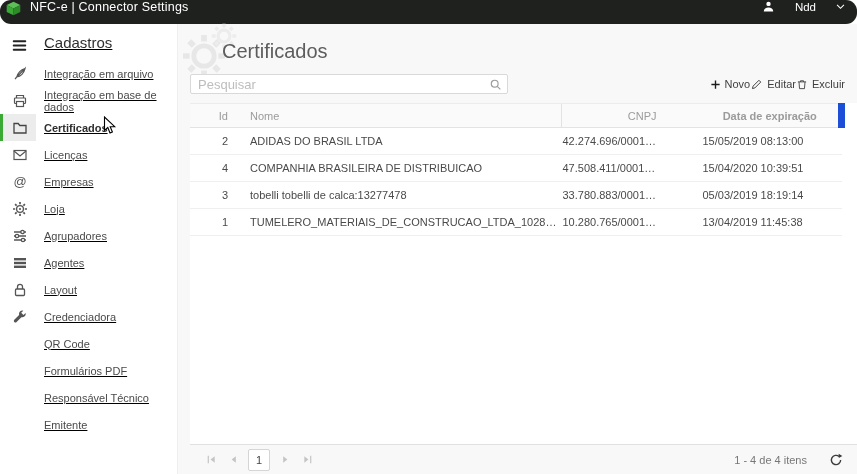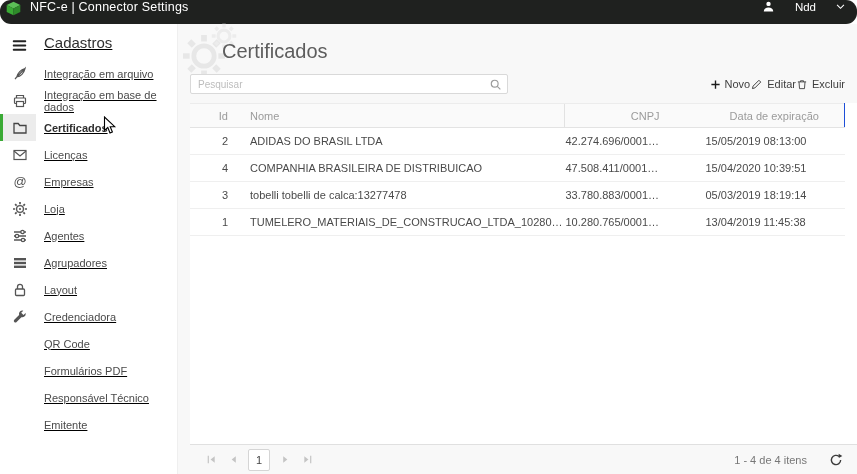--- a/index.html
+++ b/index.html
@@ -26,34 +26,34 @@
   .sidebar-header{font-size:15px;font-weight:400;color:#2f2f2f;height:28px;line-height:22px;margin:0;padding-left:8px;}
   .menu-item{height:27px;display:flex;align-items:center;font-size:11px;color:#4a4a4a;padding-left:8px;cursor:pointer;}
   .menu-item.selected{font-weight:bold;color:#2e2e2e;}
   
   .main{flex:1;position:relative;background:#f8f8f8;display:flex;flex-direction:column;min-width:0;}
   .watermark{position:absolute;left:0;top:0;pointer-events:none;}
   .watermark svg{position:absolute;}
   .page-title{position:relative;font-size:20px;font-weight:400;color:#5d5d5d;margin:16px 0 10px 44px;z-index:1;}
   .controls-row{display:flex;align-items:center;margin:0 12px 8px 12px;height:22px;}
   .search-box{position:relative;width:318px;}
-  .search-box input{width:100%;height:20px;box-sizing:border-box;border:1px solid #d9d9d9;border-radius:2px;font-size:10px;padding:0 24px 0 7px;color:#555;font-family:inherit;background:#fff;outline:none;}
+  .search-box input{width:100%;height:20px;box-sizing:border-box;border:1px solid #d9d9d9;border-radius:2px;font-size:13px;padding:0 24px 0 7px;color:#555;font-family:inherit;background:#fff;outline:none;}
   .search-box input::placeholder{color:#bdbdbd;}
   .search-icon{position:absolute;right:6px;top:3px;color:#9a9a9a;}
   .toolbar{margin-left:auto;display:flex;gap:0;}
   .tool-btn{display:flex;align-items:center;gap:4px;font-size:11px;color:#3f3f3f;background:none;border:none;padding:0;cursor:pointer;font-family:inherit;}
   .tool-btn svg{display:block;}
   .tool-btn .plus{color:#1c1c1c;}
   
   .grid{flex:1;background:#fff;margin-left:12px;overflow:hidden;}
   table{border-collapse:collapse;width:calc(100% - 12px);table-layout:fixed;}
   col.c-id{width:50px;} col.c-cnpj{width:140px;} col.c-data{width:140px;}
   thead th{background:#fafafa;font-weight:400;color:#9b9b9b;font-size:11px;height:24px;border-top:1px solid #ececec;border-bottom:1px solid #e3e3e3;box-sizing:border-box;cursor:pointer;}
   thead th.col-cnpj,thead th.col-data{border-left:1px solid #e2e2e2;}
-  thead th:last-child{border-right:1px solid #1d4ed8;}
+  thead th:last-child{border-right:7px solid #1d4ed8;font-weight:bold;}
   td{font-size:11px;color:#4a4a4a;height:27px;border-bottom:1px solid #efefef;box-sizing:border-box;white-space:nowrap;overflow:hidden;text-overflow:ellipsis;}
   .col-id{text-align:right;padding-right:12px;}
   .col-nome{text-align:left;padding-left:10px;}
   .col-cnpj{text-align:right;padding-right:45px;}
   
   .pager{height:30px;margin-left:12px;border-top:1px solid #e0e0e0;background:#f8f8f8;display:flex;align-items:center;padding:0 14px 0 10px;box-sizing:border-box;}
   .pg-btn{width:22px;height:22px;display:flex;align-items:center;justify-content:center;color:#c4c4c4;cursor:pointer;}
   .pg-num{width:20px;height:20px;display:flex;align-items:center;justify-content:center;font-size:11px;color:#444;background:#fff;border:1px solid #d5d5d5;border-radius:2px;margin:0 4px;cursor:pointer;}
   .pager-info{margin-left:auto;font-size:11px;color:#777;}
   .refresh-btn{margin-left:22px;color:#3c3c3c;display:flex;align-items:center;cursor:pointer;}
@@ -165,22 +165,22 @@
 
     <aside class="sidebar">
       <h2 class="sidebar-header">Cadastros</h2>
       <div id="sidebar-list">
           <div class="menu-item">Integração em arquivo</div>
           <div class="menu-item">Integração em base de dados</div>
           <div class="menu-item selected">Certificados</div>
           <div class="menu-item">Licenças</div>
           <div class="menu-item">Empresas</div>
           <div class="menu-item">Loja</div>
+          <div class="menu-item">Agrupadores</div>
           <div class="menu-item">Agentes</div>
-          <div class="menu-item">Agrupadores</div>
           <div class="menu-item">Layout</div>
           <div class="menu-item">Credenciadora</div>
           <div class="menu-item">QR Code</div>
           <div class="menu-item">Formulários PDF</div>
           <div class="menu-item">Responsável Técnico</div>
           <div class="menu-item">Emitente</div>
         </div>
     </aside>
 
     <main class="main">

